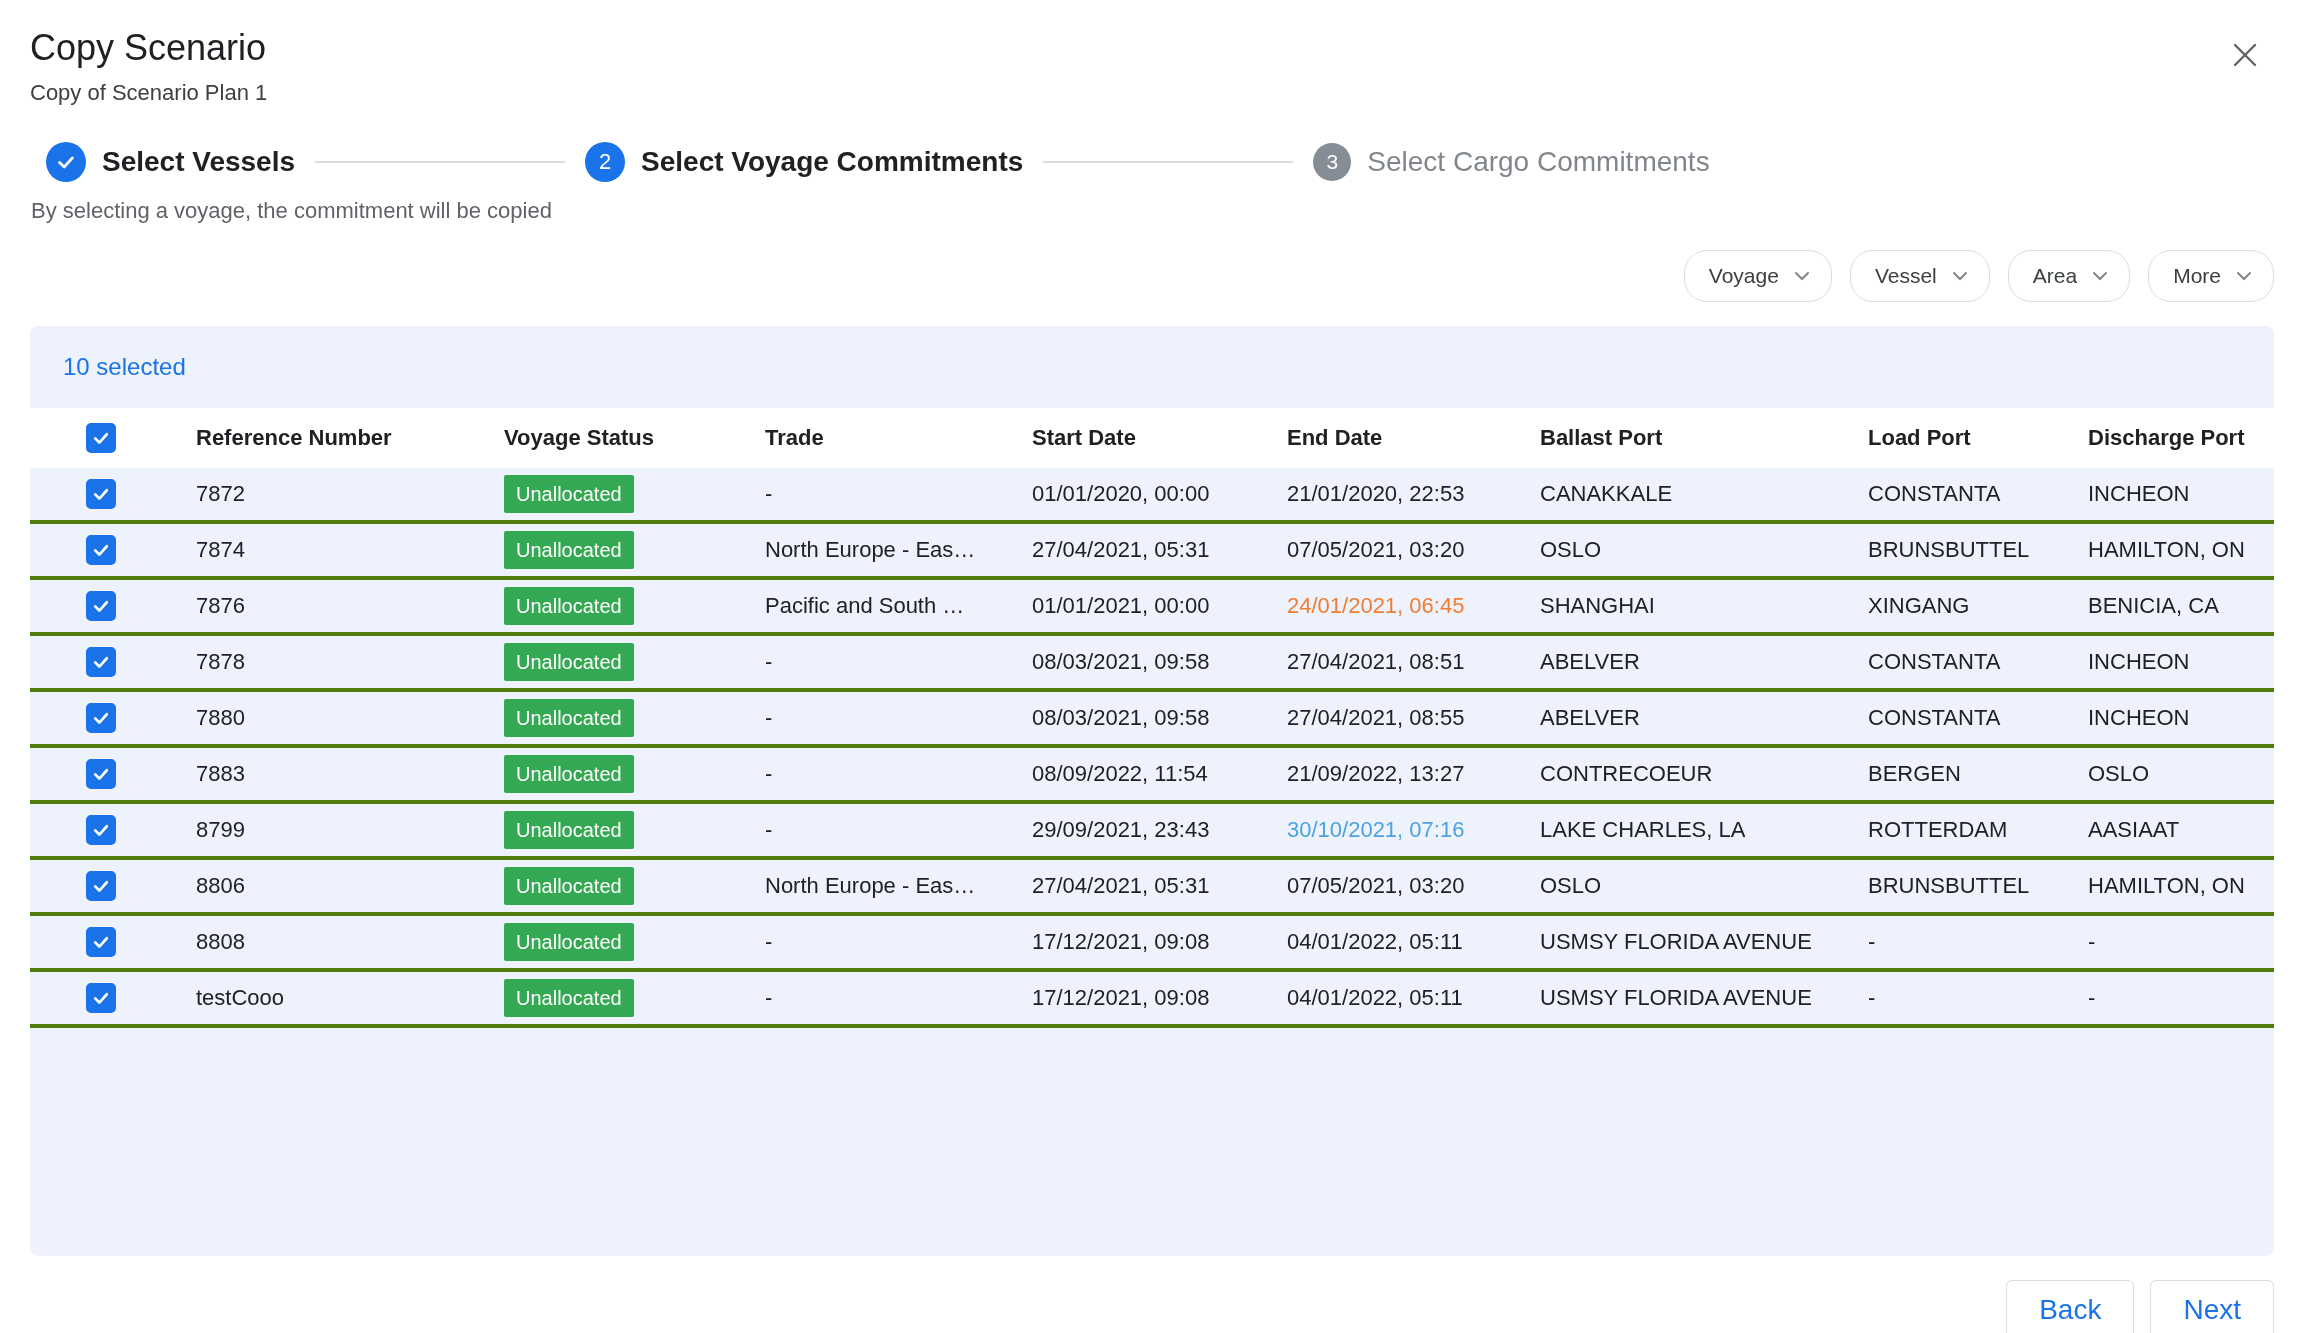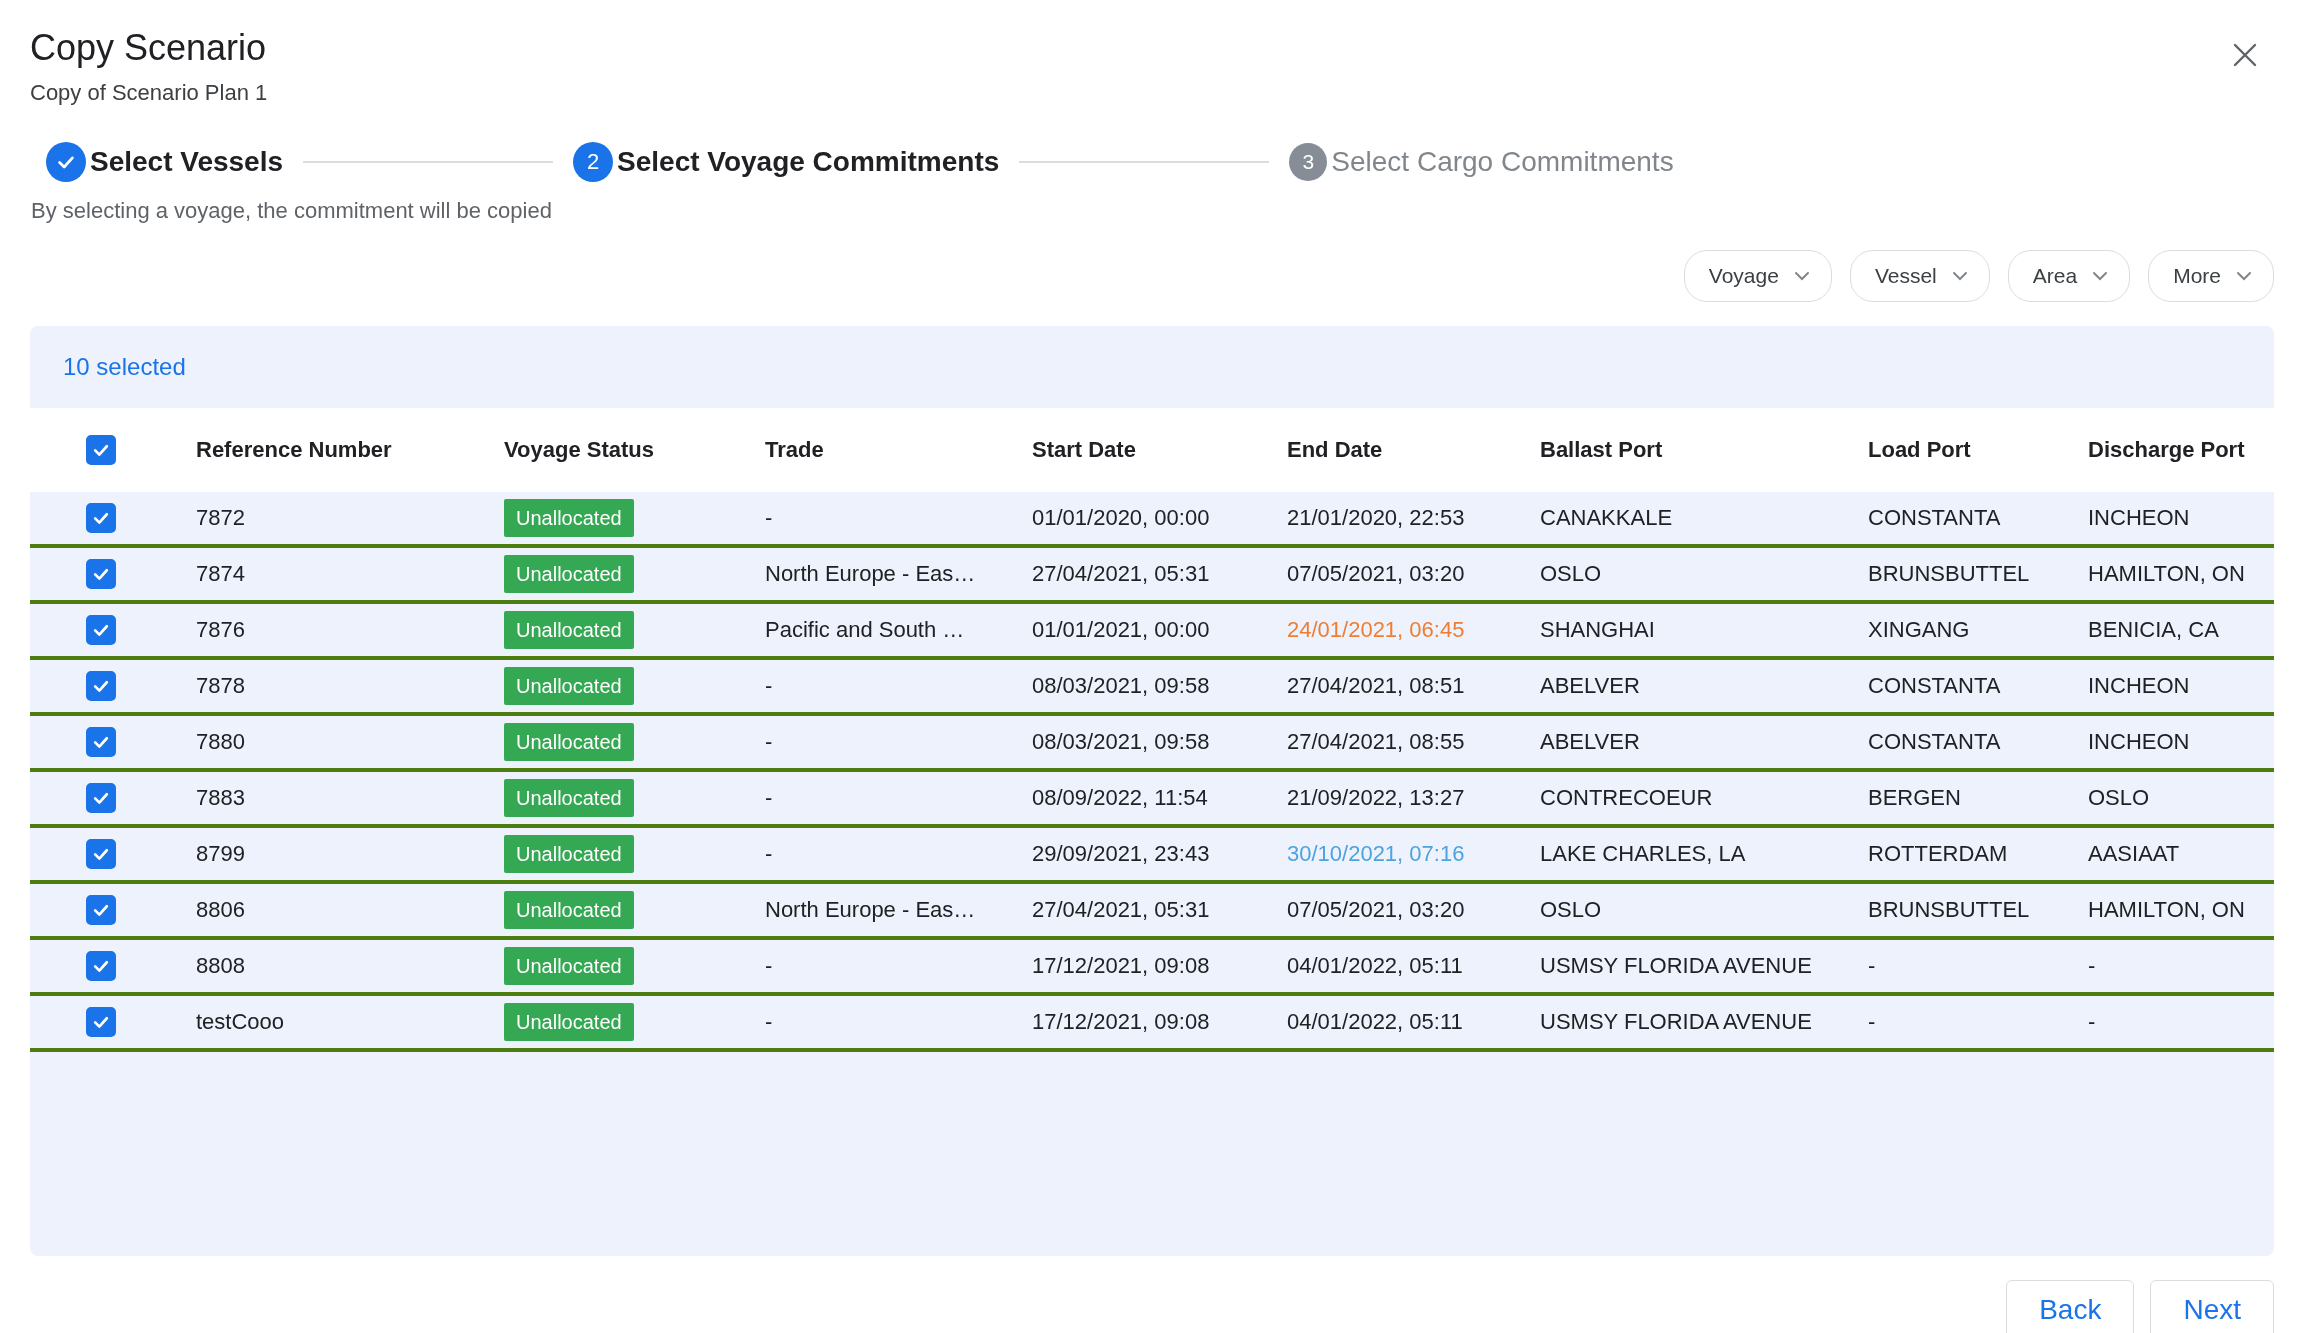--- a/index.html
+++ b/index.html
@@ -22,21 +22,21 @@
 
   
   .stepper { display:flex; align-items:center; padding-left:46px; margin-top:36px; }
   .step { display:flex; align-items:center; cursor:pointer; }
   .step-circle {
     width:40px; height:40px; border-radius:50%; display:inline-flex; align-items:center; justify-content:center;
     color:#fff; font-size:22px; font-weight:500; flex:none;
   }
   .step-circle.done, .step-circle.active { background:var(--accent-blue); }
   .step-circle.upcoming { background:#878d96; width:38px; height:38px; font-size:21px; }
-  .step-label { margin-left:4px; font-size:28px; font-weight:700; color:#202124; white-space:nowrap; }
+  .step-label { margin-left:16px; font-size:28px; font-weight:700; color:#202124; white-space:nowrap; }
   .step-label.upcoming { font-weight:400; color:#80868b; }
   .connector { width:250px; height:2px; background:#dadce0; margin:0 20px; flex:none; }
 
   .hint { margin-top:16px; padding-left:31px; font-size:22px; color:#5f6368; }
 
   
   .filters { display:flex; justify-content:flex-end; gap:18px; padding-right:30px; margin-top:26px; }
   .chip {
     display:inline-flex; align-items:center; gap:14px; height:52px; padding:0 20px 0 24px;
     border:1px solid #dadce0; border-radius:23px; background:#fff; cursor:pointer;
@@ -50,21 +50,21 @@
     border-radius:8px; overflow:hidden;
   }
   .selected-bar { height:82px; display:flex; align-items:center; padding-left:33px; }
   .selected-text { color:var(--accent-blue); font-size:24px; }
 
   .thead, .trow {
     display:grid;
     grid-template-columns:166px 308px 261px 267px 255px 253px 328px 220px 1fr;
     align-items:center;
   }
-  .thead { background:#fff; height:84px; }
+  .thead { background:#fff; height:60px; }
   .trow { height:56px; border-bottom:4px solid #4d7c0f; }
   .cell {
     font-size:22px; color:#202124; padding-right:20px;
     white-space:nowrap; overflow:hidden; text-overflow:ellipsis;
   }
   .cell.th { font-weight:700; }
   .cell.cb { padding-left:56px; padding-right:0; overflow:visible; }
 
   .checkbox {
     width:30px; height:30px; border-radius:5px; border:2px solid #5f6368;

